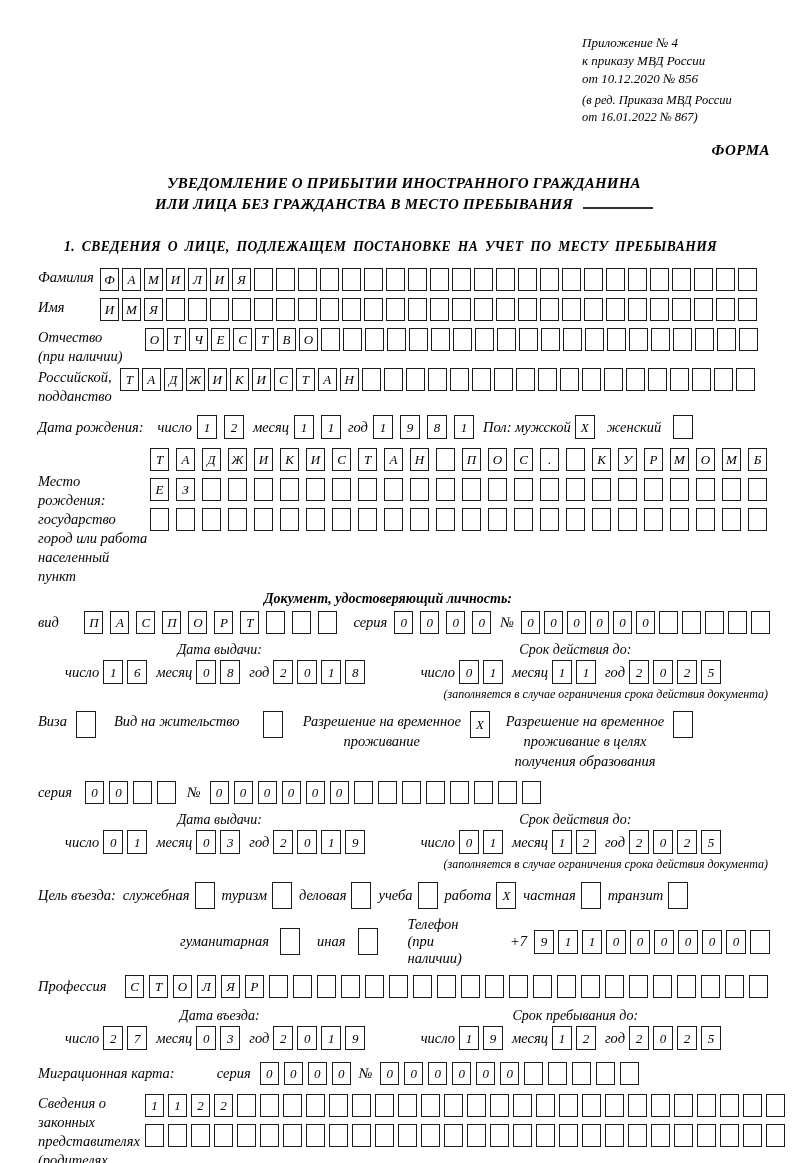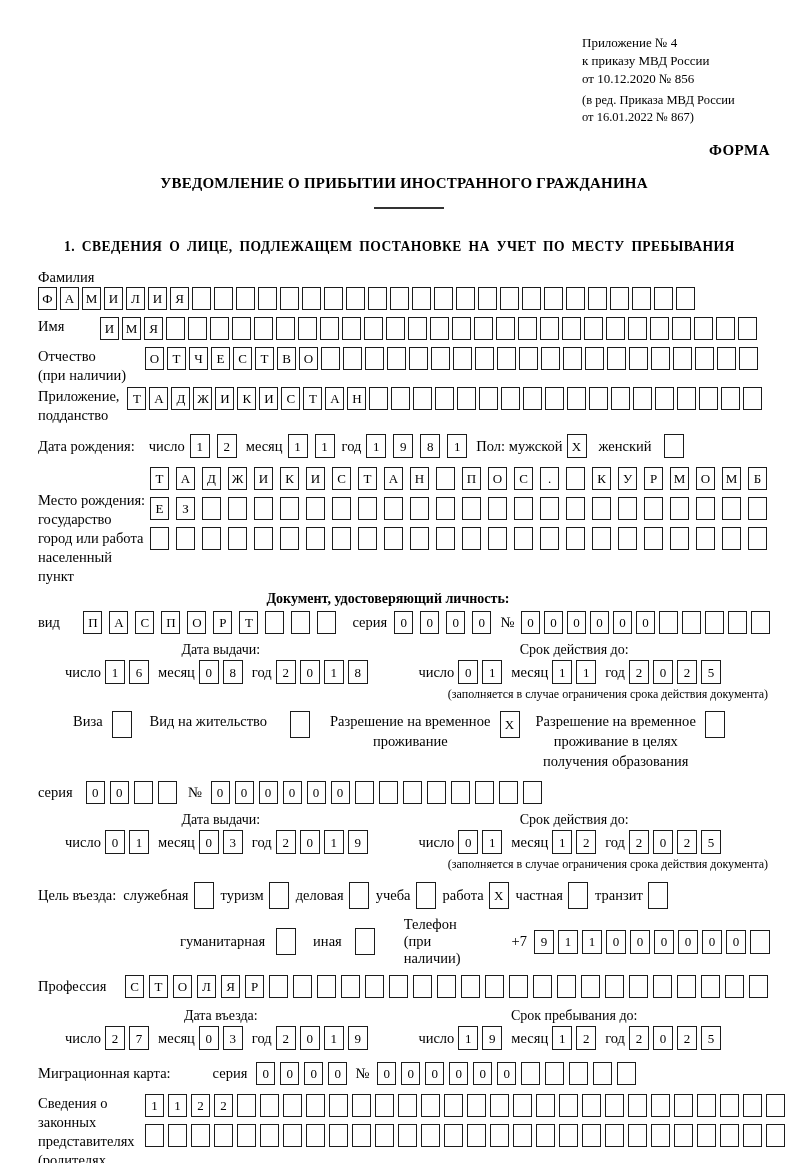--- a/index.html
+++ b/index.html
@@ -1,17 +1,17 @@
 <!DOCTYPE html>
 <html><head>
 <meta charset="utf-8">
 <style>
   html,body{margin:0;padding:0;background:#fff;}
   body{width:800px;height:1163px;overflow:hidden;font-family:"Liberation Serif","DejaVu Serif",serif;color:#000;}
-  .page{box-sizing:border-box;width:800px;height:1105px;padding:34px 30px 10px 38px;}
+  .page{box-sizing:border-box;width:800px;height:1105px;padding:34px 30px 10px 38px;font-style:italic;}
 
   
   .hdr-block{margin-left:auto;width:188px;font-size:13px;line-height:18px;}
   .hdr-block .amend{font-size:12.5px;line-height:17px;margin-top:4px;}
   .forma{text-align:right;font-weight:bold;font-size:15px;margin-top:16px;letter-spacing:.5px;}
 
   .title{margin-top:14px;text-align:center;font-weight:bold;font-size:15px;line-height:21px;letter-spacing:.2px;}
   .title .uline{display:inline-block;width:70px;border-bottom:2px solid #333;height:13px;margin-left:10px;}
 
   .sect{margin-top:24px;font-weight:bold;font-size:13.6px;letter-spacing:.4px;word-spacing:3px;padding-left:26px;}
@@ -37,21 +37,21 @@
   
   .datepair{display:flex;margin-top:8px;}
   .datecol{display:flex;flex-direction:column;align-items:center;}
   .dhead{font-size:14px;text-align:center;margin-bottom:2px;}
   .dgroup{display:flex;align-items:center;font-size:14.5px;}
   .dgroup .cells{margin-left:4px;margin-right:9px;}
   .dcaption{text-align:right;font-size:12px;margin-top:3px;padding-right:2px;}
 
   
   .opts{display:flex;align-items:flex-start;margin-top:9px;gap:14px;}
-  .opt{display:flex;align-items:flex-start;gap:9px;margin-left:35px;}
+  .opt{display:flex;align-items:flex-start;gap:9px;}
   .optlines{font-size:14.5px;line-height:20px;text-align:center;}
 
   .purpose{display:flex;align-items:center;margin-top:10px;gap:7px;font-size:14.5px;flex-wrap:nowrap;}
   .purpose .pair{display:flex;align-items:center;gap:5px;}
   .indent180{padding-left:142px;}
 
   .colrows{display:flex;flex-direction:column;gap:7px;}
   .dochead{font-weight:bold;font-size:14px;text-align:center;width:560px;margin-left:70px;margin-top:5px;}
   .intro{font-size:14.5px;line-height:23px;margin-top:8px;}
 </style>
@@ -67,26 +67,26 @@
     <div class="amend">
       <div>(в ред. Приказа МВД России</div>
       <div>от 16.01.2022 № 867)</div>
     </div>
   </div>
 
   <div class="forma">ФОРМА</div>
 
   <div class="title">
     <div>УВЕДОМЛЕНИЕ О ПРИБЫТИИ ИНОСТРАННОГО ГРАЖДАНИНА</div>
-    <div><span class="uline"></span></div>
+    <div><span>ИЛИ ЛИЦА БЕЗ ГРАЖДАНСТВА В МЕСТО ПРЕБЫВАНИЯ</span><span class="uline"></span></div>
   </div>
 
   <div class="sect">1. СВЕДЕНИЯ О ЛИЦЕ, ПОДЛЕЖАЩЕМ ПОСТАНОВКЕ НА УЧЕТ ПО МЕСТУ ПРЕБЫВАНИЯ</div>
 
-  <div class="frow" style="margin-top:13px;flex-direction:column;">
+  <div class="frow" style="margin-top:13px;">
     <div class="lbl w62">Фамилия</div>
     <div class="cells">
         <div class="cell">Ф</div>
         <div class="cell">А</div>
         <div class="cell">М</div>
         <div class="cell">И</div>
         <div class="cell">Л</div>
         <div class="cell">И</div>
         <div class="cell">Я</div>
         <div class="cell"></div>
@@ -183,21 +183,21 @@
         <div class="cell"></div>
         <div class="cell"></div>
         <div class="cell"></div>
         <div class="cell"></div>
         <div class="cell"></div>
       </div>
   </div>
 
   <div class="frow" style="margin-top:2px;">
     <div class="lblcol mr8">
-      <div>Приложение,</div>
+      <div>Российской,</div>
       <div>подданство</div>
     </div>
     <div class="cells">
         <div class="cell">Т</div>
         <div class="cell">А</div>
         <div class="cell">Д</div>
         <div class="cell">Ж</div>
         <div class="cell">И</div>
         <div class="cell">К</div>
         <div class="cell">И</div>

